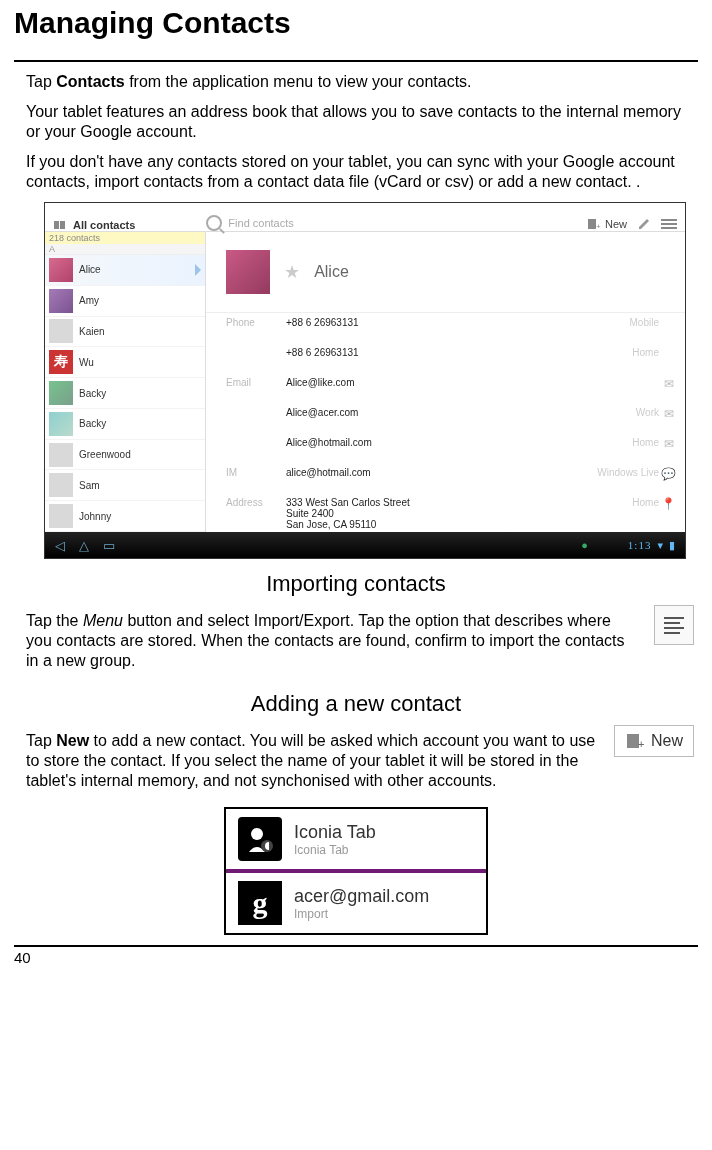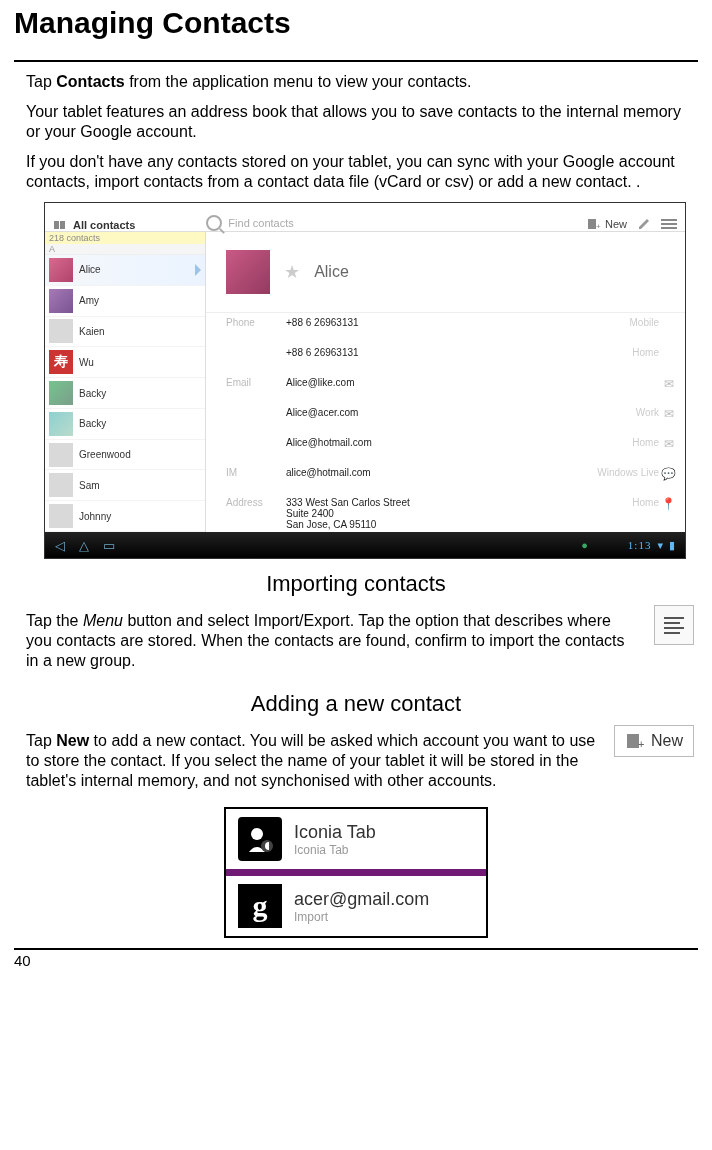--- a/index.html
+++ b/index.html
@@ -191,21 +191,21 @@
     width: 260px;
     margin: 6px auto 4px auto;
     border: 2px solid #000;
     background: #fff;
   }
   .acct-row {
     display:flex;
     align-items:center;
     padding: 8px 12px;
     gap: 12px;
-    border-bottom: 7px solid #701a75;
+    border-bottom: 4px solid #701a75;
   }
   .acct-row:last-child { border-bottom: none; }
   .acct-icon {
     width: 44px; height: 44px;
     display:flex; align-items:center; justify-content:center;
     font-size: 24px;
     color:#fff;
   }
   .acct-icon.tablet {
     background:#000;

